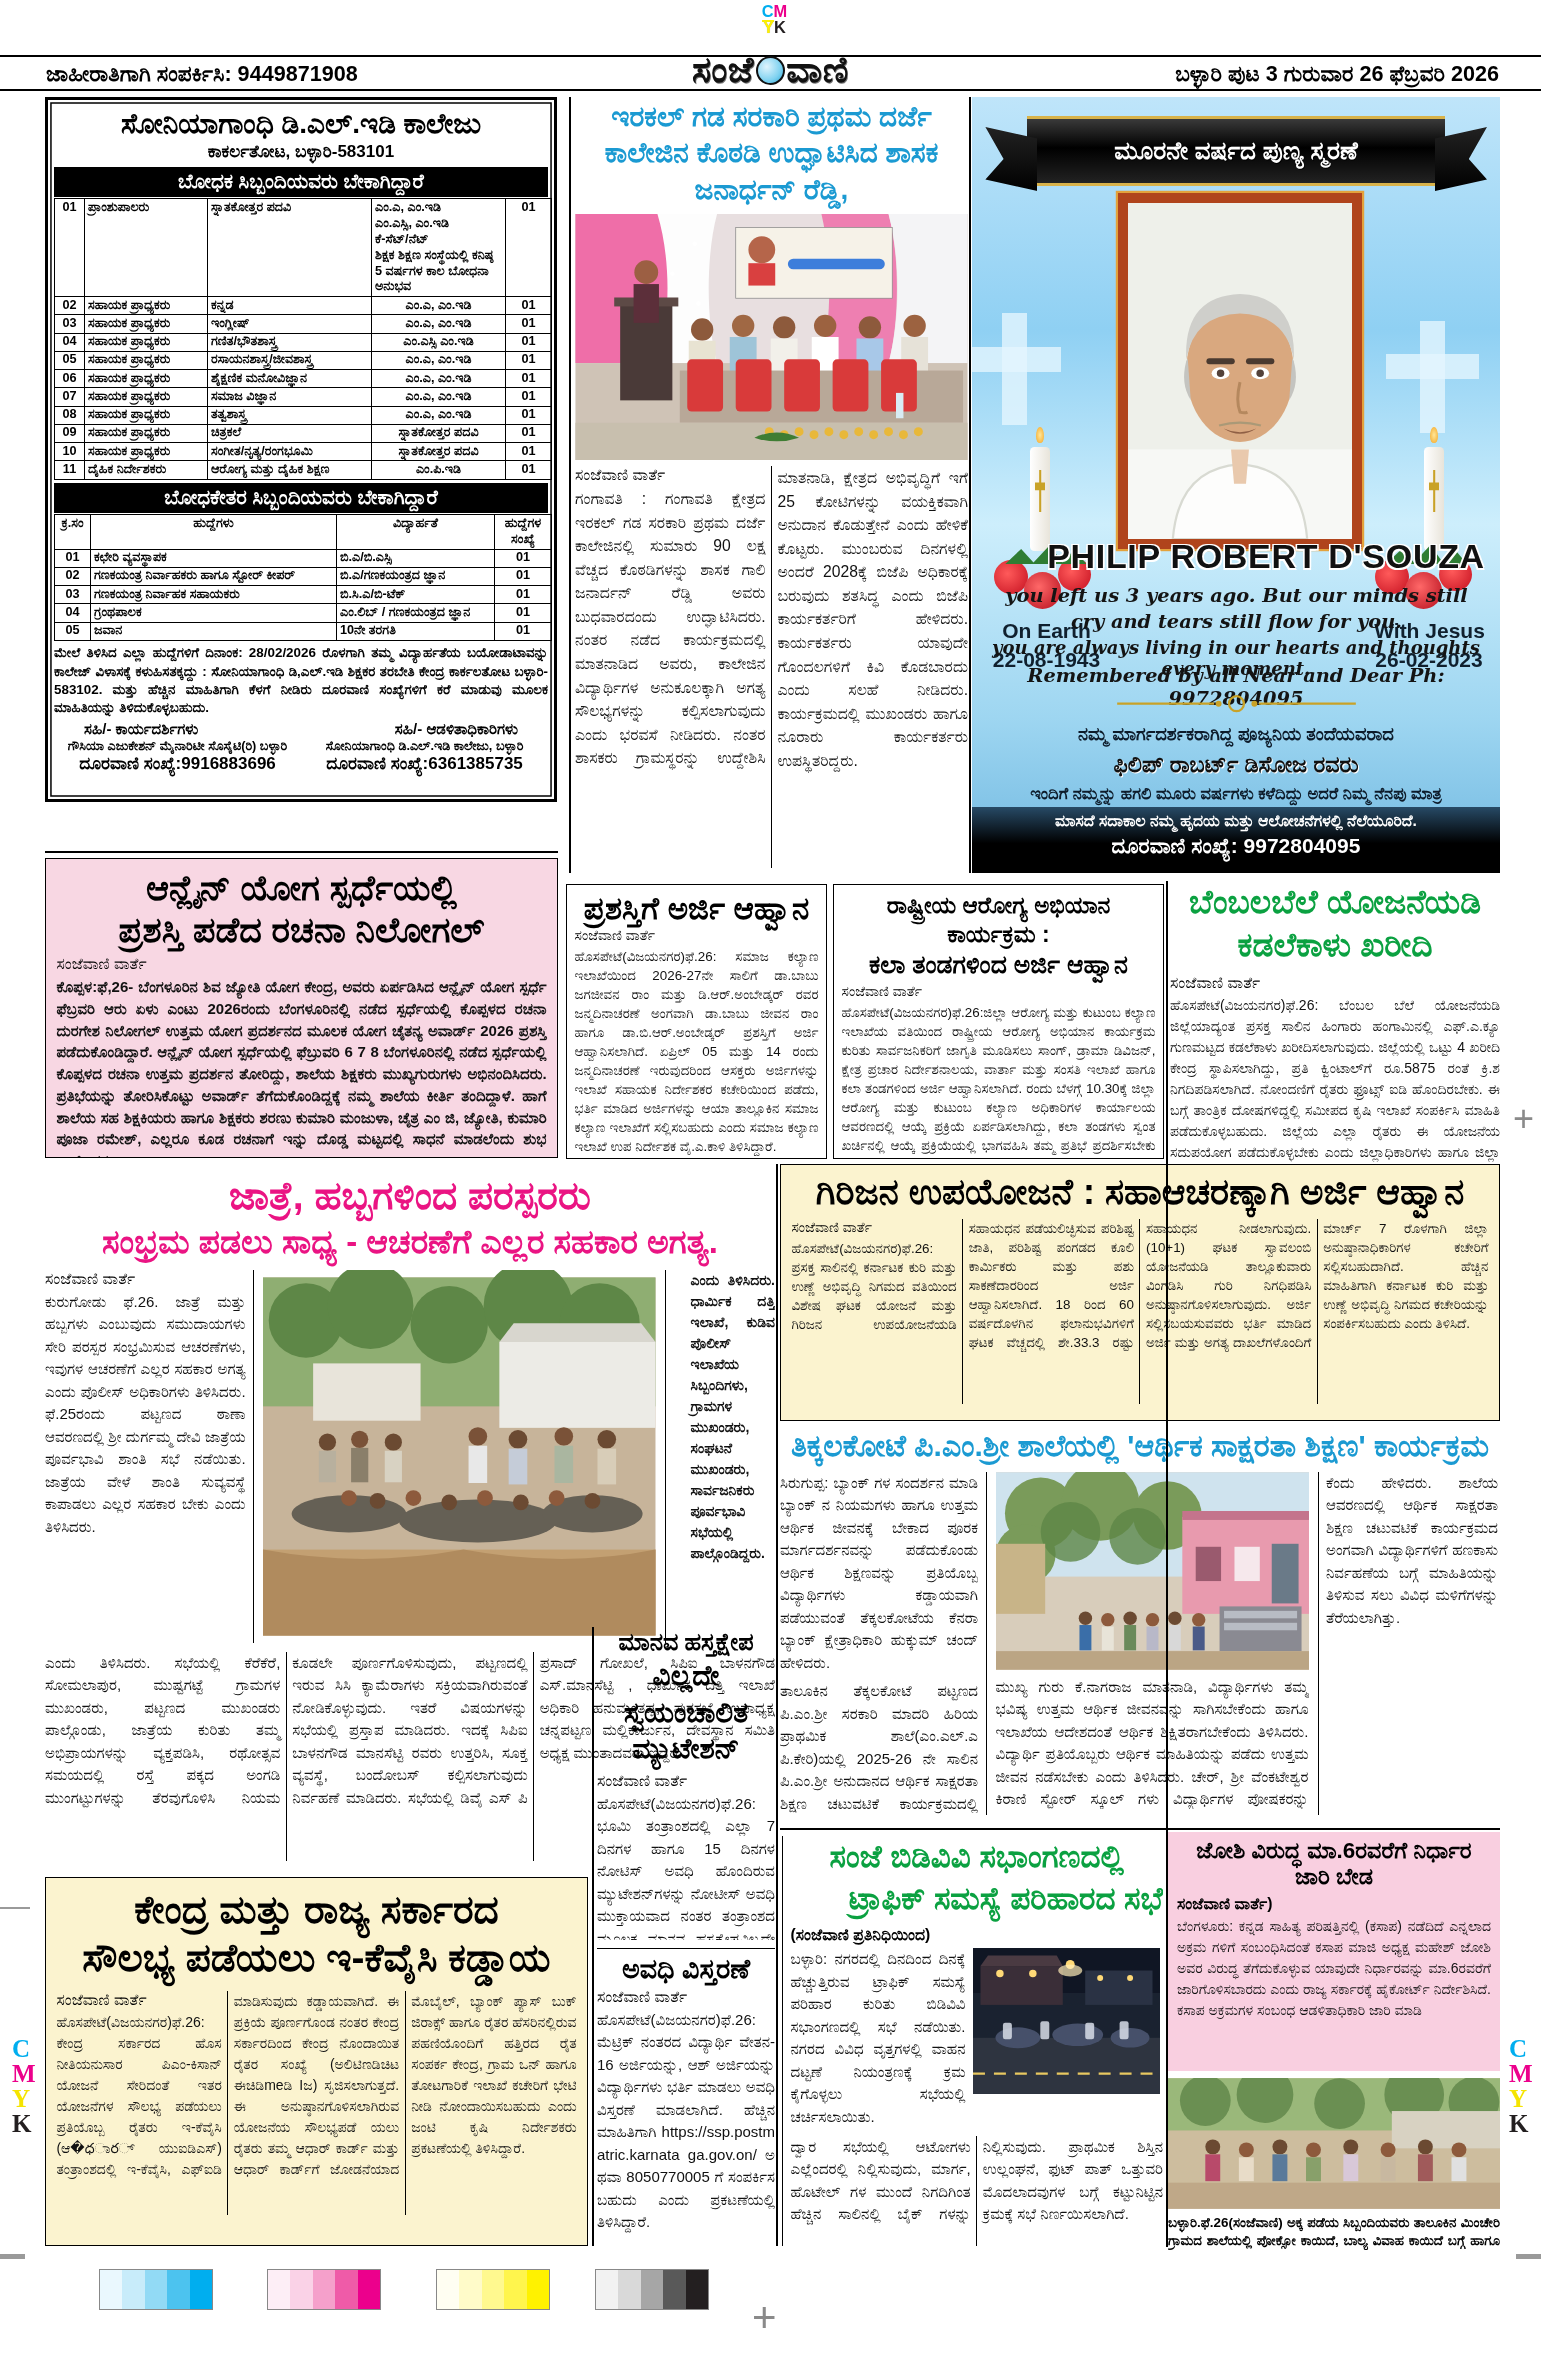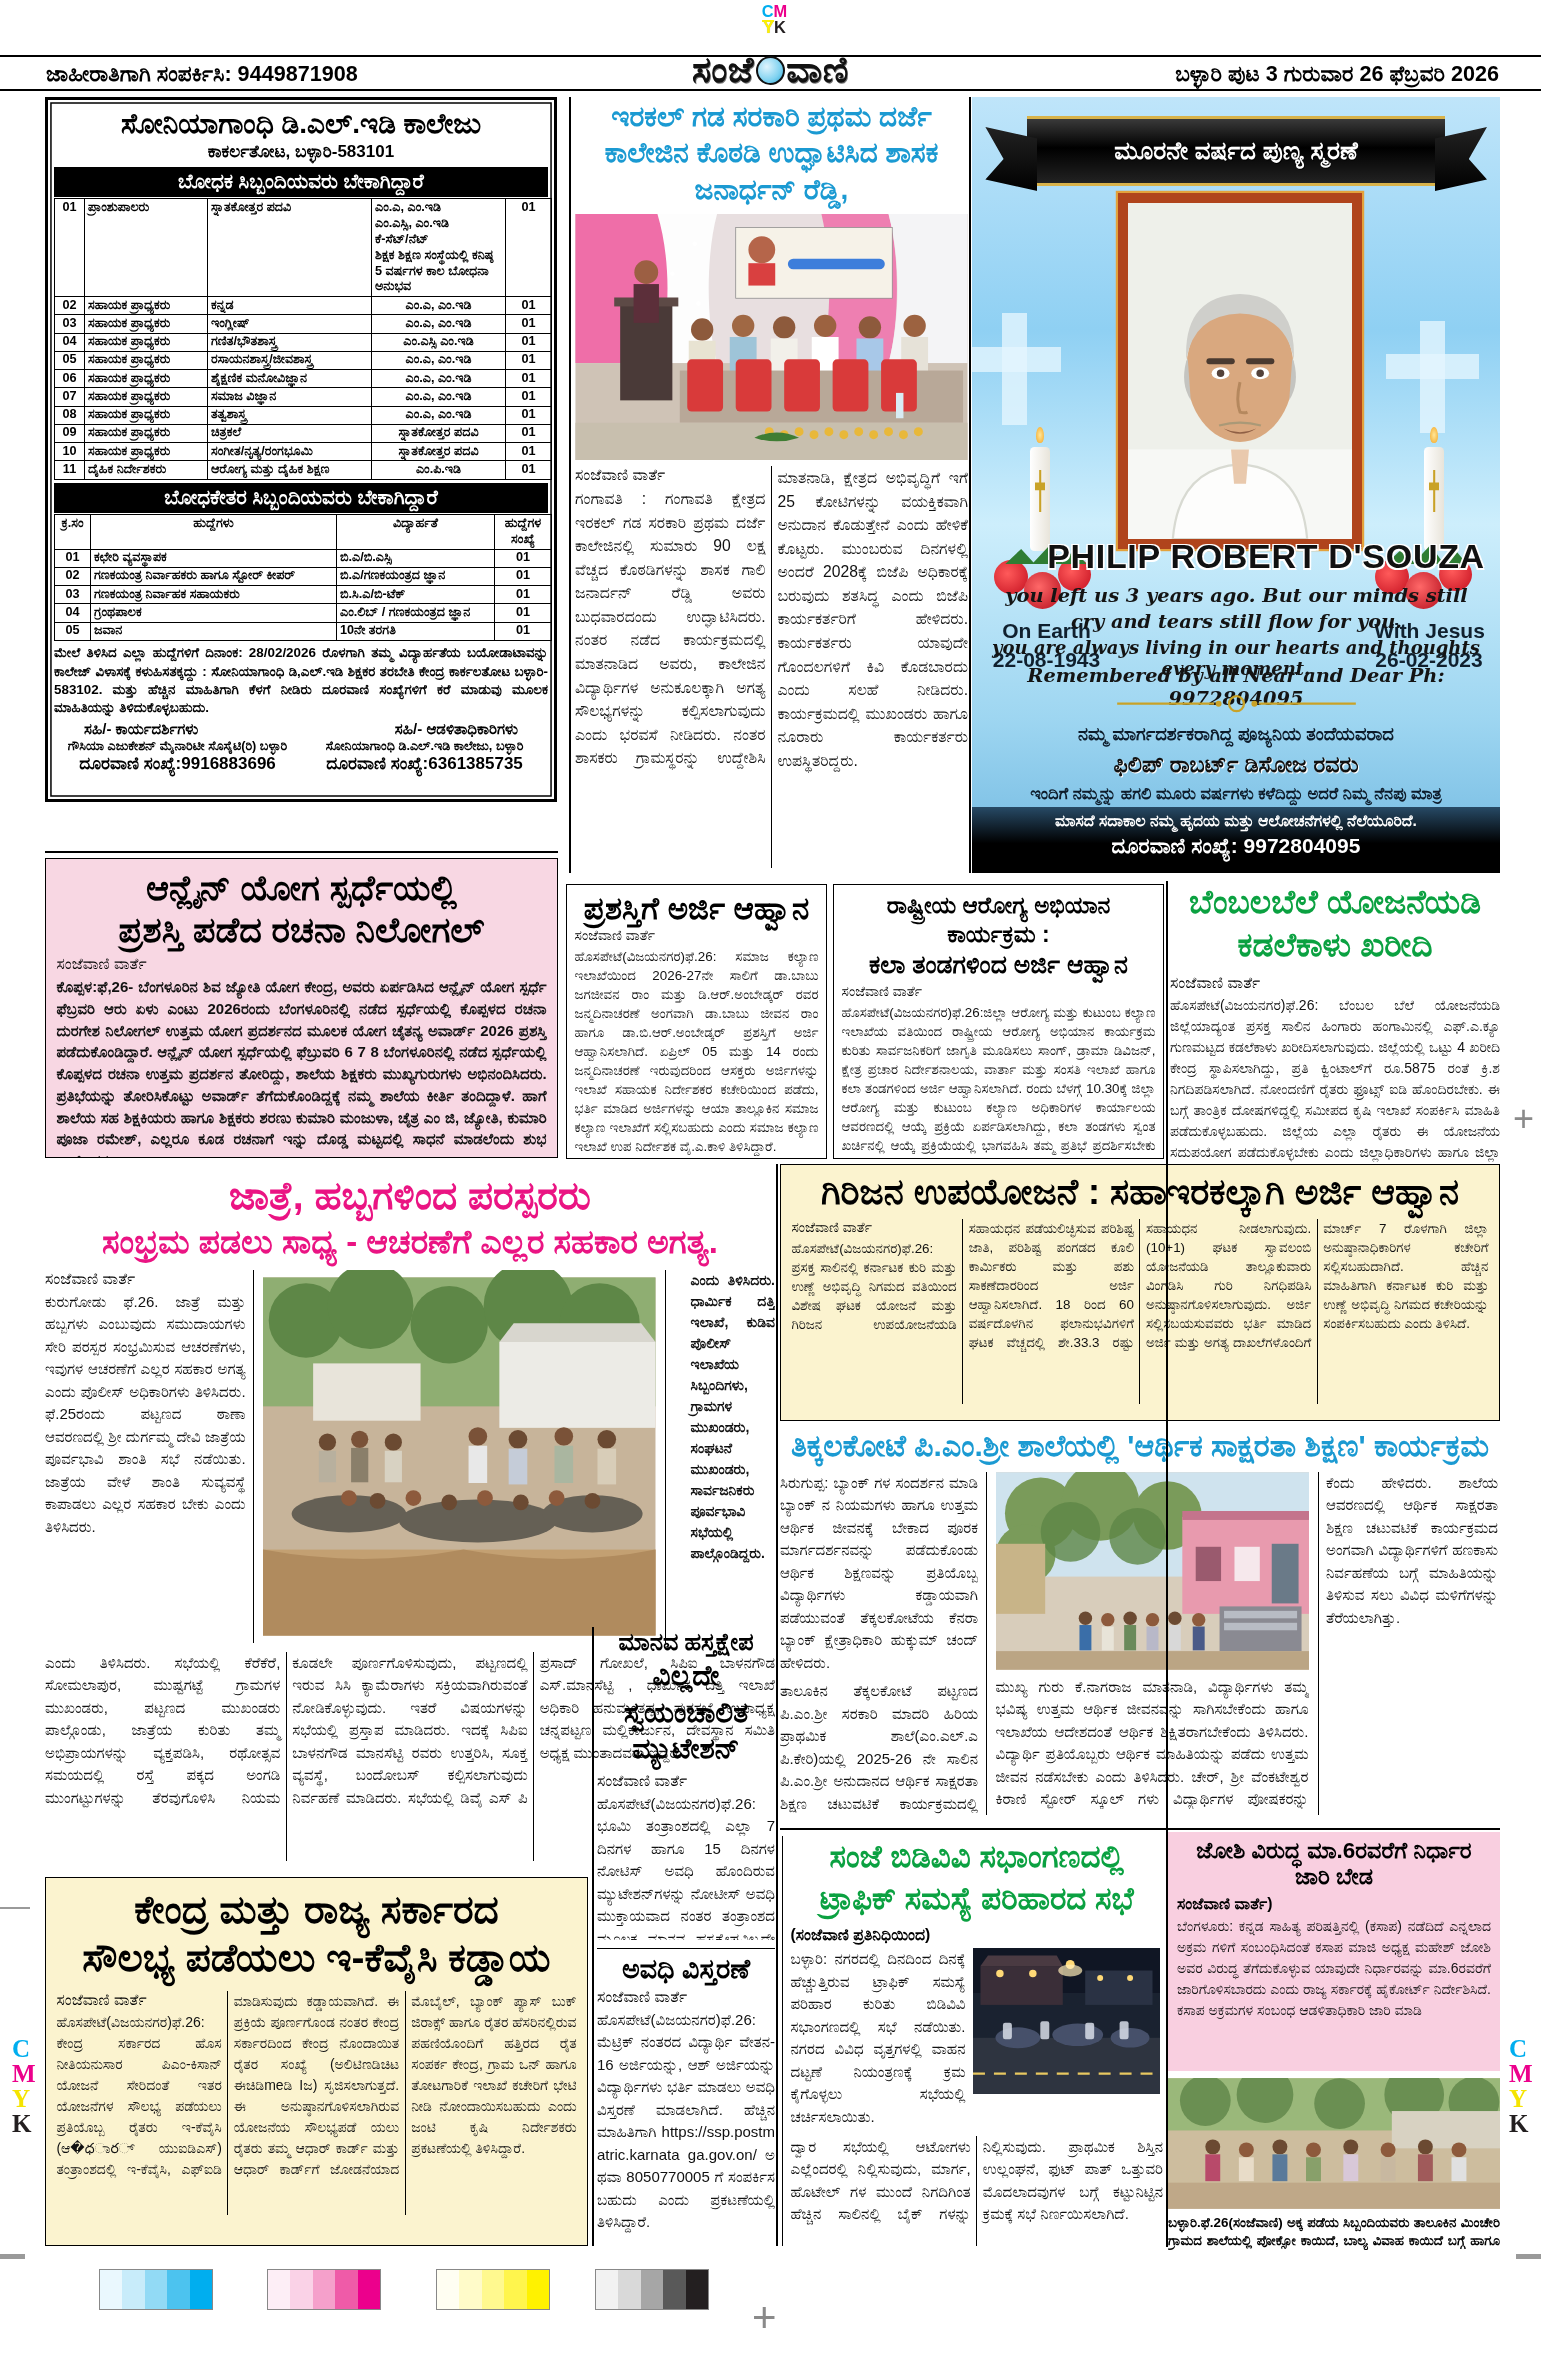--- a/index.html
+++ b/index.html
@@ -468,21 +468,21 @@
         <path d="M0 380q140 26 280 0q140 26 268 0v120H0z" fill="#b08b5e"></path>
       </svg>
       <div style="width:88px;border-left:0.7px solid #000;padding-left:25px;overflow:hidden;font-weight:bold;">
         <div class="body-text" style="font-size:14px;">ಎಂದು ತಿಳಿಸಿದರು. ಧಾರ್ಮಿಕ ದತ್ತಿ ಇಲಾಖೆ, ಕುಡಿವ ಪೊಲೀಸ್ ಇಲಾಖೆಯ ಸಿಬ್ಬಂದಿಗಳು, ಗ್ರಾಮಗಳ ಮುಖಂಡರು, ಸಂಘಟನೆ ಮುಖಂಡರು, ಸಾರ್ವಜನಿಕರು ಪೂರ್ವಭಾವಿ ಸಭೆಯಲ್ಲಿ ಪಾಲ್ಗೊಂಡಿದ್ದರು.</div>
       </div>
     </div>
     <div class="cols3 body-text" style="margin-top:9px;height:209px;overflow:hidden;font-size:15px;">ಎಂದು ತಿಳಿಸಿದರು. ಸಭೆಯಲ್ಲಿ ಕೆರೆಕೆರೆ, ಸೋಮಲಾಪುರ, ಮುಷ್ಟಗಟ್ಟೆ ಗ್ರಾಮಗಳ ಮುಖಂಡರು, ಪಟ್ಟಣದ ಮುಖಂಡರು ಪಾಲ್ಗೊಂಡು, ಜಾತ್ರೆಯ ಕುರಿತು ತಮ್ಮ ಅಭಿಪ್ರಾಯಗಳನ್ನು ವ್ಯಕ್ತಪಡಿಸಿ, ರಥೋತ್ಸವ ಸಮಯದಲ್ಲಿ ರಸ್ತೆ ಪಕ್ಕದ ಅಂಗಡಿ ಮುಂಗಟ್ಟುಗಳನ್ನು ತೆರವುಗೊಳಿಸಿ ನಿಯಮ ಕೂಡಲೇ ಪೂರ್ಣಗೊಳಿಸುವುದು, ಪಟ್ಟಣದಲ್ಲಿ ಇರುವ ಸಿಸಿ ಕ್ಯಾಮೆರಾಗಳು ಸಕ್ರಿಯವಾಗಿರುವಂತೆ ನೋಡಿಕೊಳ್ಳುವುದು. ಇತರೆ ವಿಷಯಗಳನ್ನು ಸಭೆಯಲ್ಲಿ ಪ್ರಸ್ತಾಪ ಮಾಡಿದರು. ಇದಕ್ಕೆ ಸಿಪಿಐ ಬಾಳನಗೌಡ ಮಾನಸೆಟ್ಟಿ ರವರು ಉತ್ತರಿಸಿ, ಸೂಕ್ತ ವ್ಯವಸ್ಥೆ, ಬಂದೋಬಸ್ ಕಲ್ಪಿಸಲಾಗುವುದು ನಿರ್ವಹಣೆ ಮಾಡಿದರು. ಸಭೆಯಲ್ಲಿ ಡಿವೈ ಎಸ್ ಪಿ ಪ್ರಸಾದ್ ಗೋಖಲೆ, ಸಿಪಿಐ ಬಾಳನಗೌಡ ಎಸ್.ಮಾನಸೆಟ್ಟಿ , ಧಾರ್ಮಿಕ ದತ್ತಿ ಇಲಾಖೆ ಅಧಿಕಾರಿ ಹನುಮಂತಪ್ಪ, ಪುರಸಭೆ ಉಪಾಧ್ಯಕ್ಷ ಚನ್ನಪಟ್ಟಣ ಮಲ್ಲಿಕಾರ್ಜುನ, ದೇವಸ್ಥಾನ ಸಮಿತಿ ಅಧ್ಯಕ್ಷ ಮುಂತಾದವರು ಇದ್ದರು.</div>
   </section>
 
   <section class="abs cream boxed" style="left:780px;top:1164px;width:720px;height:257px;padding:6px 10.4px;box-sizing:border-box;overflow:hidden;">
-    <div class="c b" style="font-size:36px;">ಗಿರಿಜನ ಉಪಯೋಜನೆ : ಸಹಾಇರಕಲ್ಕಾಗಿ ಅರ್ಜಿ ಆಹ್ವಾನ</div>
+    <div class="c b" style="font-size:36px;">ಗಿರಿಜನ ಉಪಯೋಜನೆ : ಸಹಾಆಚರಣ್ಕಾಗಿ ಅರ್ಜಿ ಆಹ್ವಾನ</div>
     <div class="cols4" style="margin-top:6px;height:185px;overflow:hidden;">
       <div class="byline" style="font-size:14px;">ಸಂಜೆವಾಣಿ ವಾರ್ತೆ</div>
       <div class="body-text" style="font-size:13.4px;line-height:1.42;">ಹೊಸಪೇಟೆ(ವಿಜಯನಗರ)ಫೆ.26: ಪ್ರಸಕ್ತ ಸಾಲಿನಲ್ಲಿ ಕರ್ನಾಟಕ ಕುರಿ ಮತ್ತು ಉಣ್ಣೆ ಅಭಿವೃದ್ಧಿ ನಿಗಮದ ವತಿಯಿಂದ ವಿಶೇಷ ಘಟಕ ಯೋಜನೆ ಮತ್ತು ಗಿರಿಜನ ಉಪಯೋಜನೆಯಡಿ ಸಹಾಯಧನ ಪಡೆಯಲಿಚ್ಛಿಸುವ ಪರಿಶಿಷ್ಟ ಜಾತಿ, ಪರಿಶಿಷ್ಟ ಪಂಗಡದ ಕೂಲಿ ಕಾರ್ಮಿಕರು ಮತ್ತು ಪಶು ಸಾಕಣೆದಾರರಿಂದ ಅರ್ಜಿ ಆಹ್ವಾನಿಸಲಾಗಿದೆ. 18 ರಿಂದ 60 ವರ್ಷದೊಳಗಿನ ಫಲಾನುಭವಿಗಳಿಗೆ ಘಟಕ ವೆಚ್ಚದಲ್ಲಿ ಶೇ.33.3 ರಷ್ಟು ಸಹಾಯಧನ ನೀಡಲಾಗುವುದು. (10+1) ಘಟಕ ಸ್ವಾವಲಂಬಿ ಯೋಜನೆಯಡಿ ತಾಲ್ಲೂಕುವಾರು ವಿಂಗಡಿಸಿ ಗುರಿ ನಿಗಧಿಪಡಿಸಿ ಅನುಷ್ಠಾನಗೊಳಿಸಲಾಗುವುದು. ಅರ್ಜಿ ಸಲ್ಲಿಸಬಯಸುವವರು ಭರ್ತಿ ಮಾಡಿದ ಅರ್ಜಿ ಮತ್ತು ಅಗತ್ಯ ದಾಖಲೆಗಳೊಂದಿಗೆ ಮಾರ್ಚ್ 7 ರೊಳಗಾಗಿ ಜಿಲ್ಲಾ ಅನುಷ್ಠಾನಾಧಿಕಾರಿಗಳ ಕಚೇರಿಗೆ ಸಲ್ಲಿಸಬಹುದಾಗಿದೆ. ಹೆಚ್ಚಿನ ಮಾಹಿತಿಗಾಗಿ ಕರ್ನಾಟಕ ಕುರಿ ಮತ್ತು ಉಣ್ಣೆ ಅಭಿವೃದ್ಧಿ ನಿಗಮದ ಕಚೇರಿಯನ್ನು ಸಂಪರ್ಕಿಸಬಹುದು ಎಂದು ತಿಳಿಸಿದೆ.</div>
     </div>
   </section>
 
   <section class="abs" style="left:780px;top:1429px;width:720px;height:395px;overflow:hidden;">
     <div class="c b h-blue" style="font-size:30px;">ತಿಕ್ಕಲಕೋಟೆ ಪಿ.ಎಂ.ಶ್ರೀ ಶಾಲೆಯಲ್ಲಿ 'ಆರ್ಥಿಕ ಸಾಕ್ಷರತಾ ಶಿಕ್ಷಣ' ಕಾರ್ಯಕ್ರಮ</div>
     <div style="display:flex;gap:9px;margin-top:7.5px;">
       <div style="width:198px;border-right:0.7px solid #000;padding-right:7.5px;overflow:hidden;height:343px;">
@@ -554,21 +554,21 @@
   </section>
 
   <section class="abs" style="left:597px;top:1948px;width:178px;height:298px;overflow:hidden;border-top:1.5px solid #000;padding-top:4.5px;">
     <div class="c b" style="font-size:27px;">ಅವಧಿ ವಿಸ್ತರಣೆ</div>
     <div class="byline" style="margin-top:3px;">ಸಂಜೆವಾಣಿ ವಾರ್ತೆ</div>
     <div class="body-text" style="word-break:break-all;">ಹೊಸಪೇಟೆ(ವಿಜಯನಗರ)ಫೆ.26: ಮೆಟ್ರಿಕ್ ನಂತರದ ವಿದ್ಯಾರ್ಥಿ ವೇತನ-16 ಅರ್ಜಿಯನ್ನು, ಆಶ್ ಅರ್ಜಿಯನ್ನು ವಿದ್ಯಾರ್ಥಿಗಳು ಭರ್ತಿ ಮಾಡಲು ಅವಧಿ ವಿಸ್ತರಣೆ ಮಾಡಲಾಗಿದೆ. ಹೆಚ್ಚಿನ ಮಾಹಿತಿಗಾಗಿ https://ssp.postmatric.karnata ga.gov.on/ ಅಥವಾ 8050770005 ಗೆ ಸಂಪರ್ಕಿಸಬಹುದು ಎಂದು ಪ್ರಕಟಣೆಯಲ್ಲಿ ತಿಳಿಸಿದ್ದಾರೆ.</div>
   </section>
 
   <section class="abs" style="left:782px;top:1836px;width:381px;height:410px;overflow:hidden;border-left:1.5px solid #000;padding-left:7.5px;box-sizing:border-box;">
     <div class="c b h-green" style="font-size:31px;line-height:1.35;">ಸಂಜೆ ಬಿಡಿವಿವಿ ಸಭಾಂಗಣದಲ್ಲಿ</div>
-    <div class="c b h-green" style="font-size:31px;line-height:1.35;">ಟ್ರಾಫಿಕ್ ಸಮಸ್ಯೆ ಪರಿಹಾರದ ಸಭೆ</div>
+    <div class="c b h-green" style="font-size:31px;line-height:1.35;text-align:right;">ಟ್ರಾಫಿಕ್ ಸಮಸ್ಯೆ ಪರಿಹಾರದ ಸಭೆ</div>
     <div class="b" style="font-size:15.7px;margin-top:6px;">(ಸಂಜೆವಾಣಿ ಪ್ರತಿನಿಧಿಯಿಂದ)</div>
     <div style="display:flex;gap:7.5px;margin-top:4.5px;">
       <div class="body-text" style="width:175px;">ಬಳ್ಳಾರಿ: ನಗರದಲ್ಲಿ ದಿನದಿಂದ ದಿನಕ್ಕೆ ಹೆಚ್ಚುತ್ತಿರುವ ಟ್ರಾಫಿಕ್ ಸಮಸ್ಯೆ ಪರಿಹಾರ ಕುರಿತು ಬಿಡಿವಿವಿ ಸಭಾಂಗಣದಲ್ಲಿ ಸಭೆ ನಡೆಯಿತು. ನಗರದ ವಿವಿಧ ವೃತ್ತಗಳಲ್ಲಿ ವಾಹನ ದಟ್ಟಣೆ ನಿಯಂತ್ರಣಕ್ಕೆ ಕ್ರಮ ಕೈಗೊಳ್ಳಲು ಸಭೆಯಲ್ಲಿ ಚರ್ಚಿಸಲಾಯಿತು.</div>
       <svg class="photo" width="187" height="146" viewBox="0 0 250 195">
         <rect width="250" height="195" fill="#1a2230"></rect>
         <rect x="0" y="0" width="250" height="60" fill="#101624"></rect>
         <rect x="10" y="24" width="110" height="52" fill="#3a2e38"></rect>
         <path d="M10 24h110l-8-14H20z" fill="#4a3a42"></path>
         <rect x="150" y="30" width="90" height="46" fill="#2a3244"></rect>
         <g fill="#ffd976">

